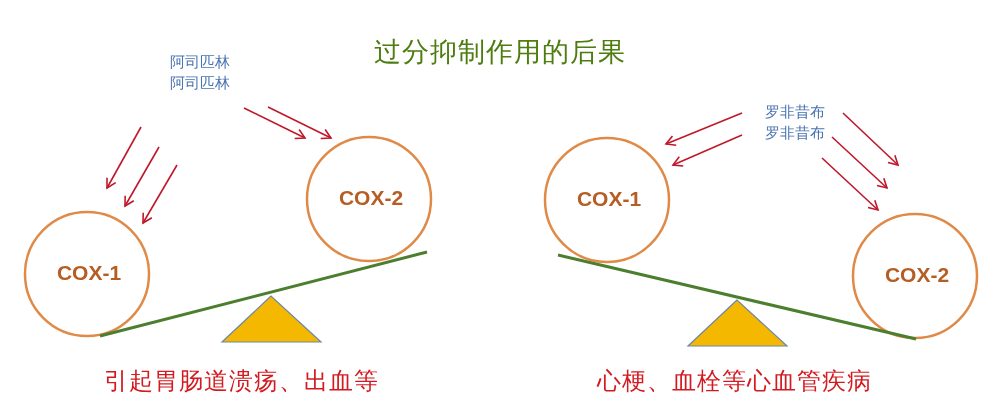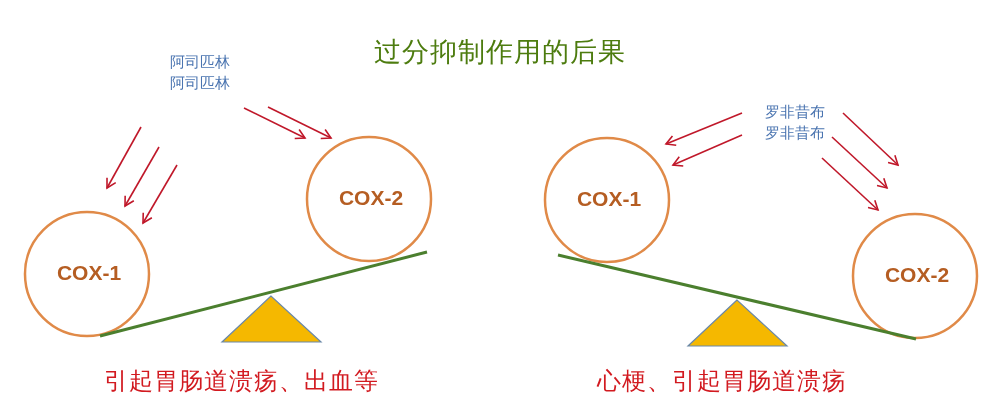--- a/index.html
+++ b/index.html
@@ -70,15 +70,15 @@
     <div>罗非昔布</div>
     <div>罗非昔布</div>
   </div>
 
   <div class="cox-label" style="left:25px; top:261px;">COX-1</div>
   <div class="cox-label" style="left:307px; top:186px;">COX-2</div>
   <div class="cox-label" style="left:545px; top:187px;">COX-1</div>
   <div class="cox-label" style="left:853px; top:263px;">COX-2</div>
 
   <div class="consequence" style="left:104px; top:365px;">引起胃肠道溃疡、出血等</div>
-  <div class="consequence" style="left:597px; top:365px;">心梗、引起胃肠道溃疡</div>
+  <div class="consequence" style="left:597px; top:365px;">心梗、血栓等心血管疾病</div>
 
 </div>
 
 </body></html>

